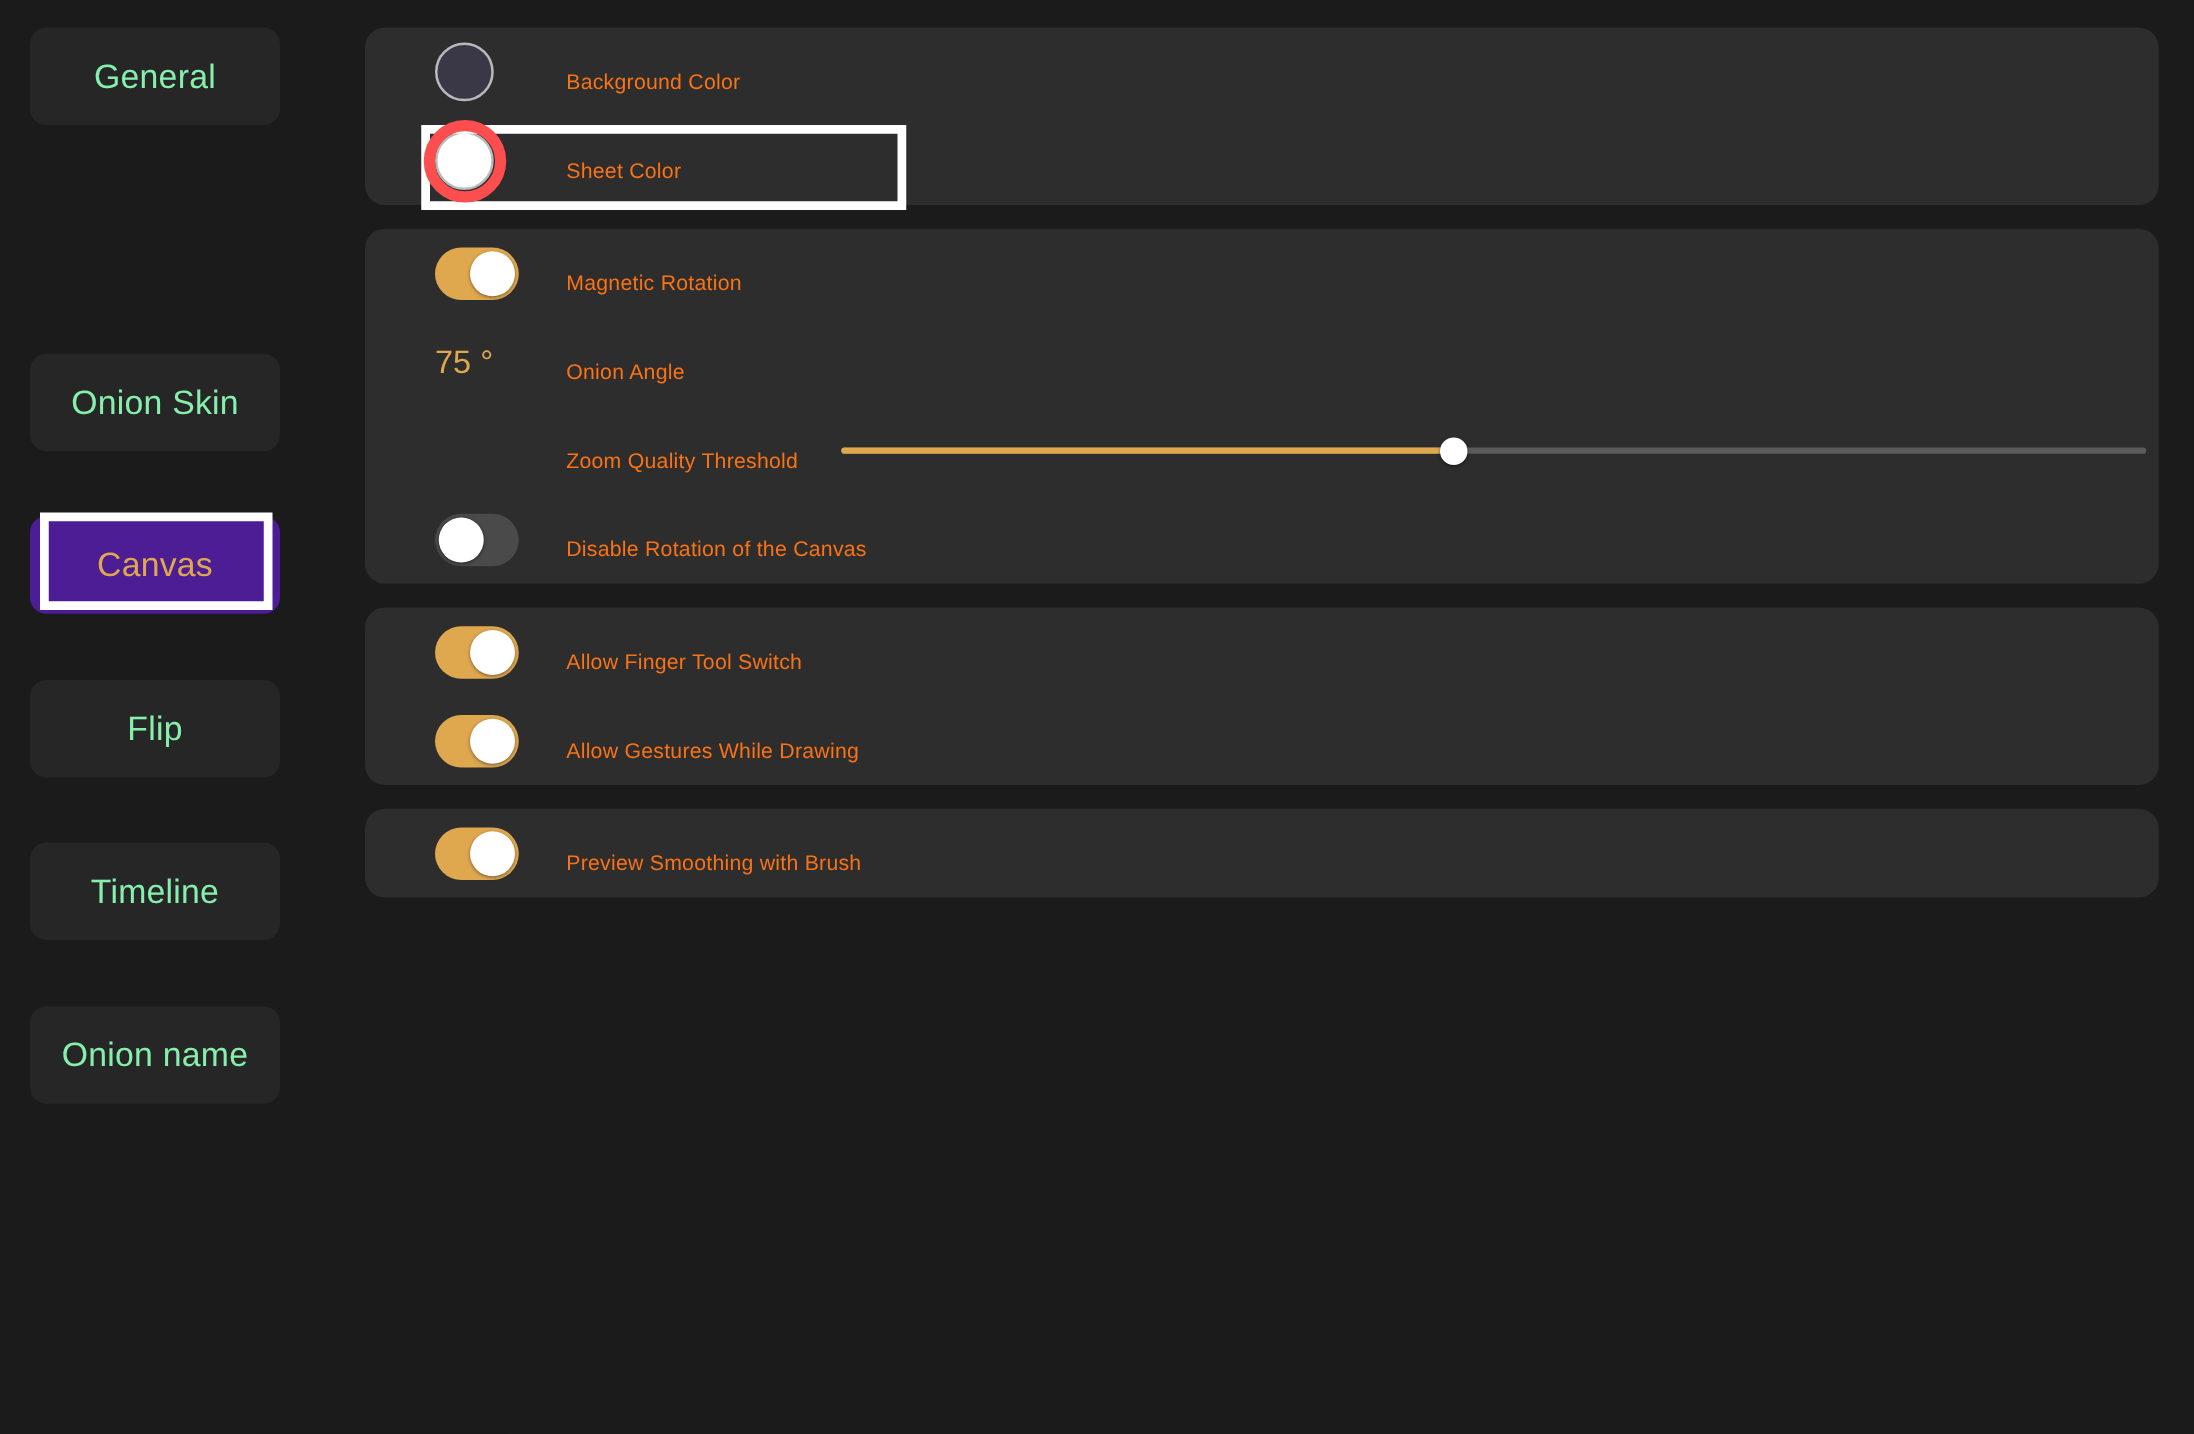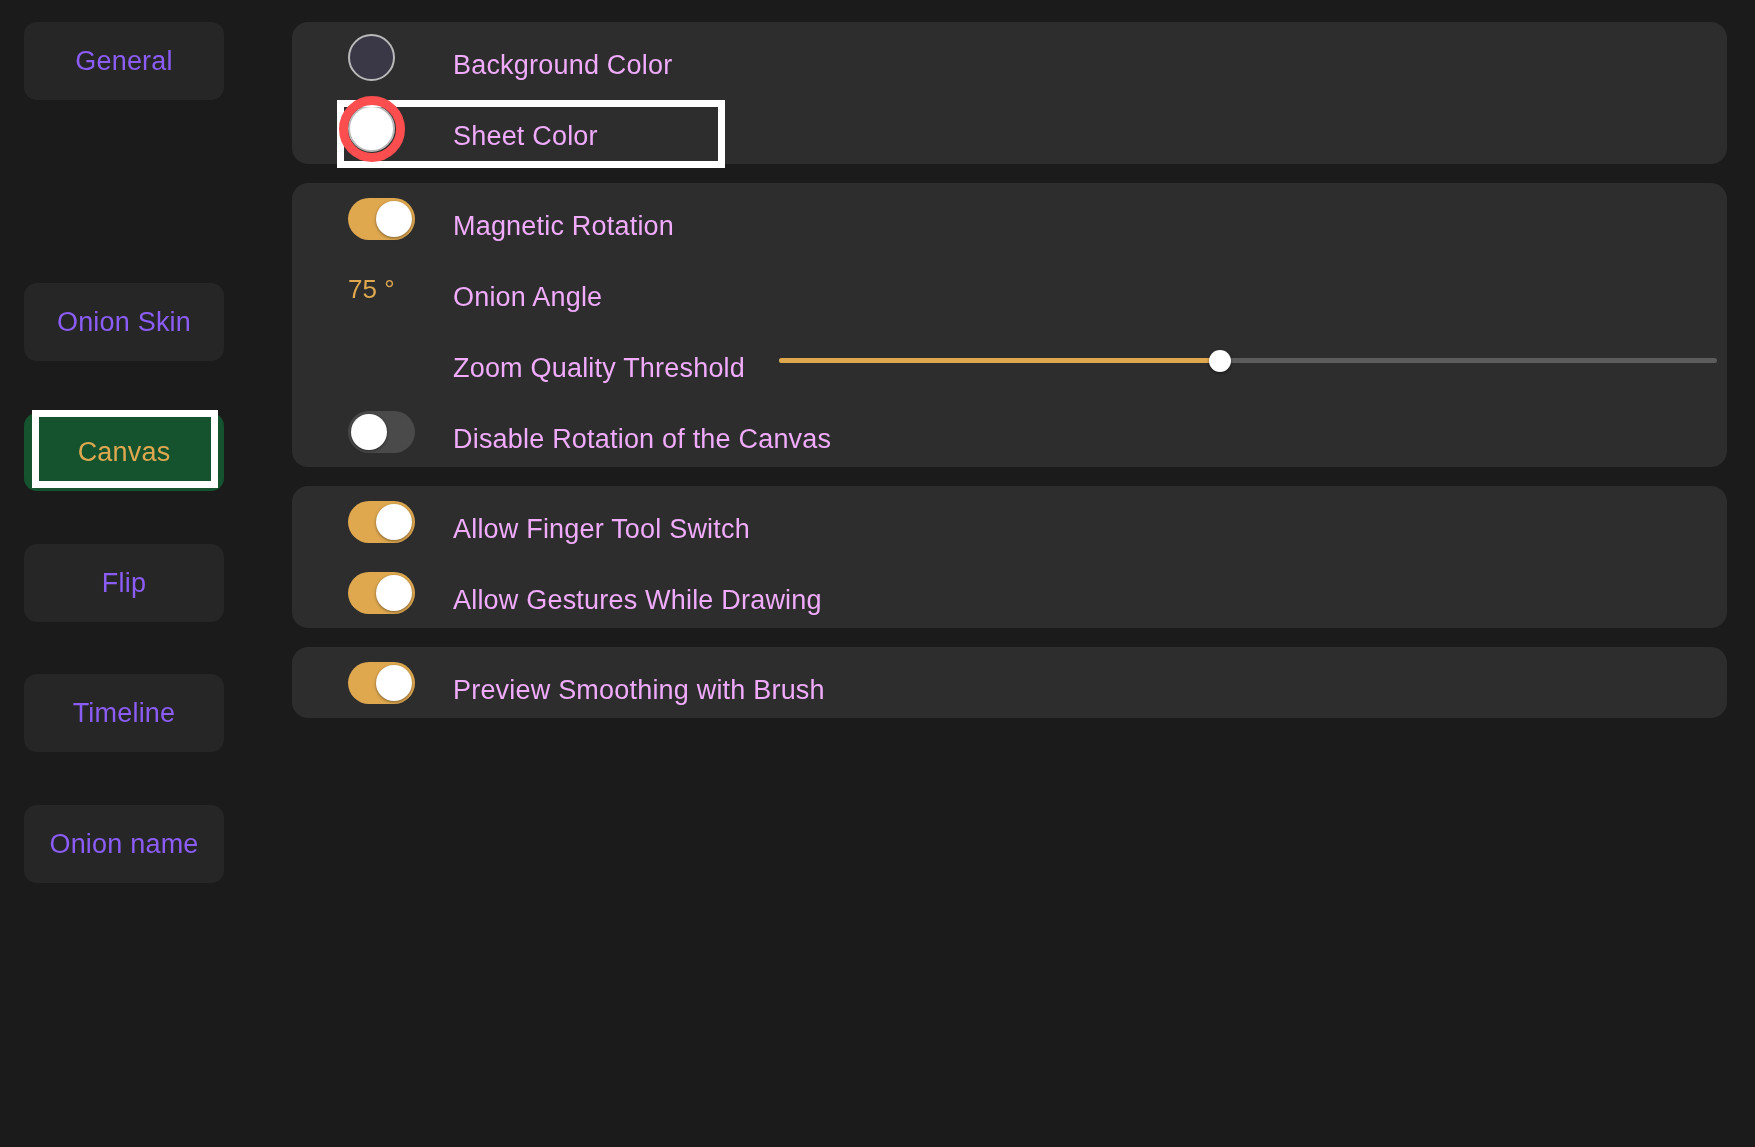--- a/index.html
+++ b/index.html
@@ -34,30 +34,30 @@
   .side-item {
     position: absolute;
     left: 24px;
     width: 200px;
     height: 78px;
     border-radius: 13px;
     background: #262626;
     display: flex;
     align-items: center;
     justify-content: center;
-    color: #8b5cf6;
+    color: #86efac;
     font-size: 27px;
     letter-spacing: 0.2px;
     cursor: pointer;
     user-select: none;
   }
 
   .side-item.active {
     color: #e0a84e;
-    background: #14532d;
+    background: #4c1d95;
   }
 
   
   .anno-box {
     position: absolute;
     border: 7px solid #ffffff;
     pointer-events: none;
     z-index: 40;
   }
 
@@ -88,22 +88,22 @@
   .ctrl-col {
     width: 133px;
     flex: 0 0 133px;
     display: flex;
     align-items: center;
     justify-content: flex-start;
     padding-left: 28px;
   }
 
   .row-label {
-    color: #f0abfc;
-    font-size: 27px;
+    color: #f97316;
+    font-size: 17px;
     letter-spacing: 0.2px;
     white-space: nowrap;
     margin-top: 16px;
   }
 
   
   .swatch {
     width: 47px;
     height: 47px;
     border-radius: 50%;

